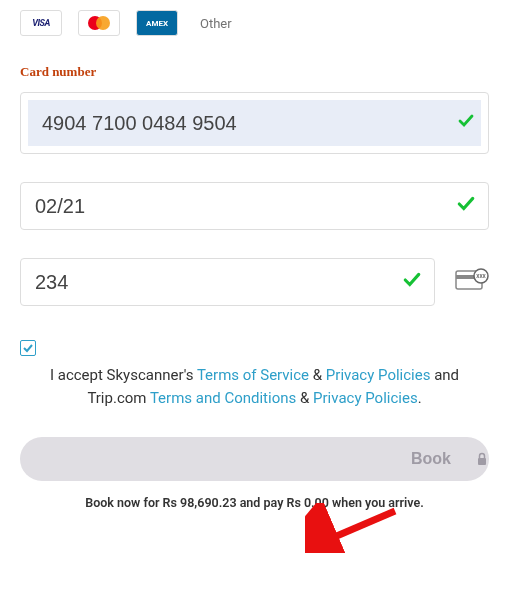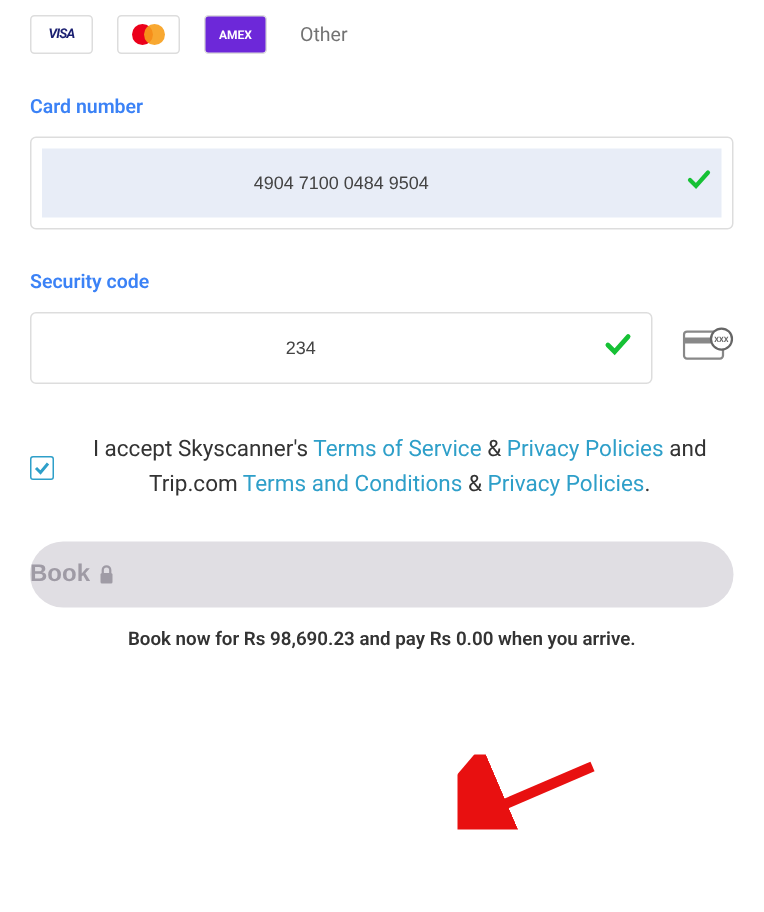--- a/index.html
+++ b/index.html
@@ -49,55 +49,55 @@
     }
     .mc-circle {
       position: absolute;
       width: 14px;
       height: 14px;
       border-radius: 50%;
     }
     .mc-red { background: #eb001b; left: 0; }
     .mc-yellow { background: #f79e1b; right: 0; opacity: 0.9; }
     .amex-logo {
-      background: #6d28d9;
+      background: #0369a1;
       color: #fff;
       font-size: 8px;
     }
     .other-link {
       color: #737373;
       font-size: 13px;
       margin-left: 6px;
       cursor: pointer;
     }
     .field-group {
       margin-bottom: 28px;
     }
     .field-label {
       display: block;
       font-size: 13px;
-      color: #3b82f6;
+      color: #c2410c;
       font-weight: 600;
       margin-bottom: 12px;
+      font-family: Liberation Serif, serif;
     }
     .input-wrap {
       position: relative;
       display: flex;
       align-items: center;
     }
     .text-input {
       width: 100%;
       height: 48px;
       border: 1px solid #ddd;
       border-radius: 4px;
       padding: 0 68px 0 14px;
-      font-size: 12px;
+      font-size: 20px;
       color: #444;
       outline: none;
-      text-align: center;
     }
     .card-input {
       background: #e8edf7;
       border: none;
       border-radius: 0;
       margin: 1px;
       height: 46px;
     }
     .card-input-wrap {
       border: 1px solid #ddd;
@@ -116,24 +116,25 @@
       gap: 20px;
     }
     .cvv-row .input-wrap {
       flex: 1;
     }
     .cvv-hint-icon {
       flex-shrink: 0;
     }
     .terms-row {
       display: flex;
-      align-items: center;
+      align-items: flex-start;
       gap: 8px;
       margin-top: 32px;
       margin-bottom: 28px;
+      flex-direction: column;
     }
     .checkbox {
       width: 16px;
       height: 16px;
       border: 1.5px solid #2e9fc9;
       border-radius: 2px;
       display: flex;
       align-items: center;
       justify-content: center;
       flex-shrink: 0;
@@ -155,22 +156,22 @@
       width: 100%;
       height: 44px;
       background: #e0dee3;
       border: none;
       border-radius: 22px;
       color: #9f9ba5;
       font-size: 16px;
       font-weight: 600;
       display: flex;
       align-items: center;
-      justify-content: flex-start;
-      gap: 4px;
+      justify-content: flex-end;
+      gap: 24px;
       cursor: pointer;
     }
     .book-subtitle {
       text-align: center;
       font-size: 12.5px;
       color: #333;
       font-weight: 600;
       margin-top: 14px;
     }
     .arrow-annotation {
@@ -199,24 +200,31 @@
     <input type="text" class="text-input card-input" value="4904 7100 0484 9504" style="">
     <span class="check-icon">
       <svg width="16" height="16" viewBox="0 0 16 16">
           <path d="M2 8 L6 12 L14 3" stroke="#16c135" stroke-width="2.8" fill="none" stroke-linecap="round"></path>
         </svg>
     </span>
   </div>
 </div>
 
 <div class="field-group">
+  <div class="input-wrap">
+    <input type="text" class="text-input" value="02/21" style="">
+    <span class="check-icon">
+      <svg width="18" height="18" viewBox="0 0 16 16">
+          <path d="M2 8 L6 12 L14 3" stroke="#16c135" stroke-width="2.8" fill="none" stroke-linecap="round"></path>
+        </svg>
+    </span>
+  </div>
 </div>
 
 <div class="field-group">
-  <label class="field-label">Security code</label>
   <div class="cvv-row">
     <div class="input-wrap">
       <input type="text" class="text-input" value="234" style="">
       <span class="check-icon">
         <svg width="18" height="18" viewBox="0 0 16 16">
             <path d="M2 8 L6 12 L14 3" stroke="#16c135" stroke-width="2.8" fill="none" stroke-linecap="round"></path>
           </svg>
       </span>
     </div>
     <span class="cvv-hint-icon">

